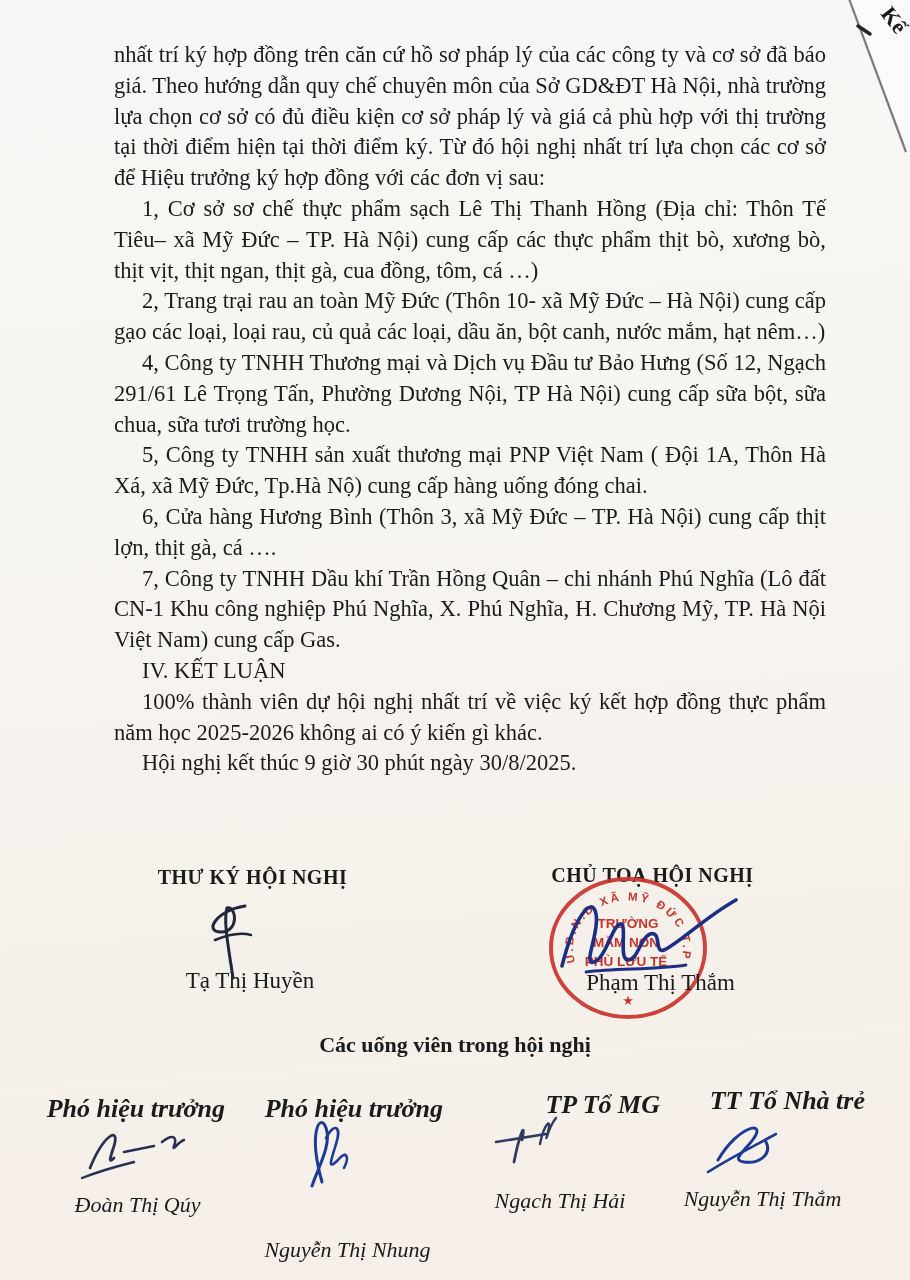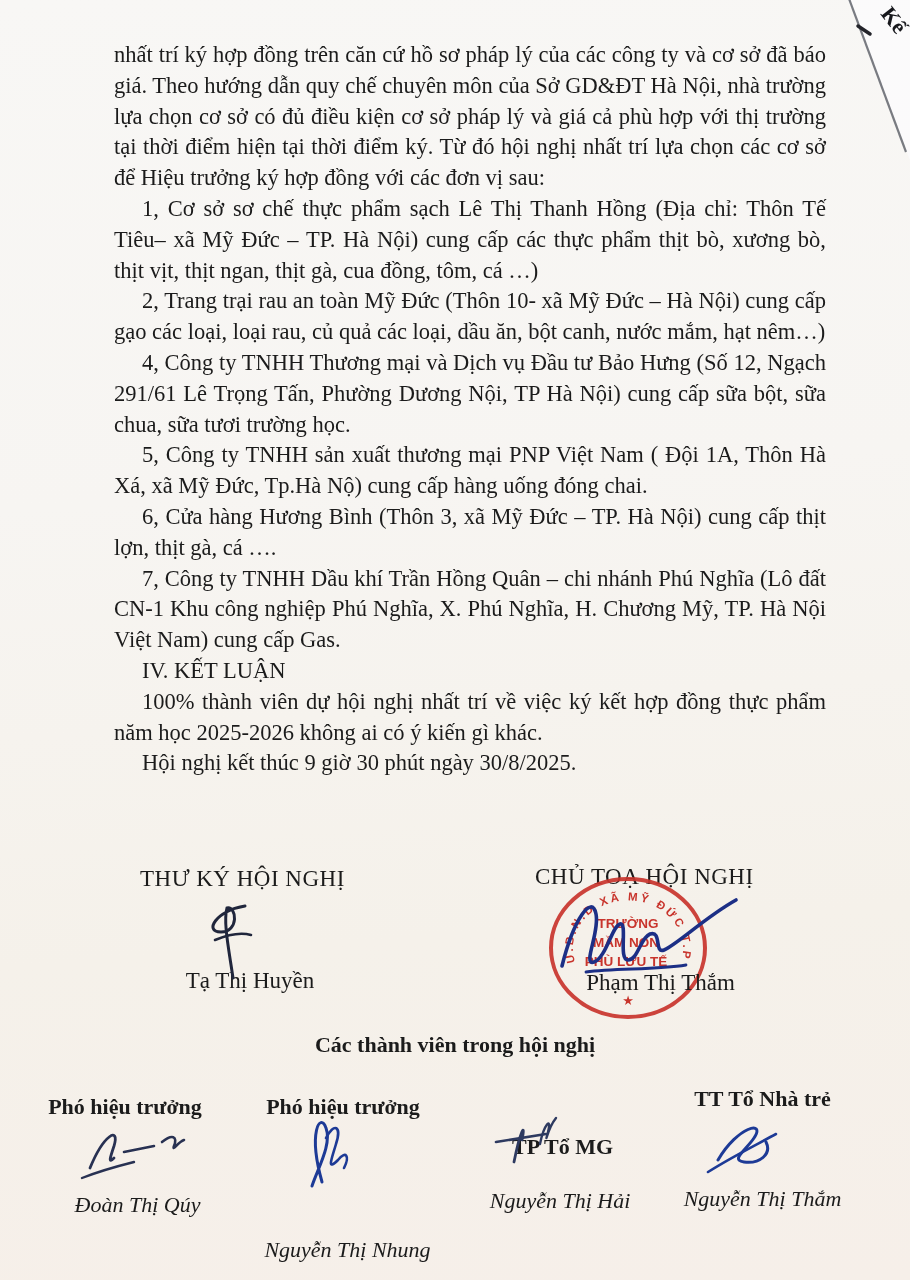--- a/index.html
+++ b/index.html
@@ -9,24 +9,24 @@
     font-family:"Liberation Serif","DejaVu Serif",serif;color:#1b1b1b;
   }
   .body-text{
     position:absolute;left:114px;top:40px;width:712px;
     font-size:22.5px;line-height:30.8px;text-align:justify;
   }
   .body-text p{margin:0;text-indent:28px;}
   .body-text p.no-indent{text-indent:0;}
   .body-text p.section-heading{font-weight:normal;}
   .abs{position:absolute;}
-  .sig-title{font-weight:normal;font-size:23px;letter-spacing:.5px;}
+  .sig-title{font-weight:bold;font-size:20px;text-align:center;letter-spacing:.5px;}
   .sig-name{font-weight:normal;font-size:23px;text-align:center;}
   .members-heading{font-weight:bold;font-size:22px;text-align:center;}
-  .member-role{font-weight:bold;font-size:22px;text-align:center;}
+  .member-role{font-weight:bold;font-size:26px;text-align:right;font-style:italic;}
   .member-name{font-size:22px;text-align:center;font-style:italic;}
   svg{display:block;}
   .stamp-svg{z-index:2;}
   .over-stamp{z-index:3;}
   .ink{z-index:4;}
 </style>
 </head>
 <body>
 
 <div class="page">
@@ -65,25 +65,25 @@
   </svg>
 
   <svg class="abs ink" style="left:552px;top:888px;" width="205" height="100" viewBox="0 0 205 100">
     <path d="M10,78 C22,30 40,6 44,26 C48,44 30,78 42,74 C54,70 60,38 68,36 C76,34 66,72 76,72 C86,72 88,50 98,46 C110,42 102,66 112,62 C126,56 152,30 184,12" fill="none" stroke="#1c2f86" stroke-width="3.6" stroke-linecap="round"></path>
     <path d="M34,84 C64,80 104,82 134,77" fill="none" stroke="#1c2f86" stroke-width="2.8" stroke-linecap="round"></path>
   </svg>
 
   <div class="abs sig-name" style="left:150px;top:968px;width:200px;">Tạ Thị Huyền</div>
   <div class="abs sig-name over-stamp" style="left:558px;top:970px;width:205px;">Phạm Thị Thắm</div>
 
-  <div class="abs members-heading" style="left:15px;top:1032px;width:880px;">Các thành viên trong hội nghị</div>
+  <div class="abs members-heading" style="left:15px;top:1032px;width:880px;">Các uống viên trong hội nghị</div>
 
   <div class="abs member-role" style="left:25px;top:1094px;width:200px;">Phó hiệu trưởng</div>
   <div class="abs member-role" style="left:243px;top:1094px;width:200px;">Phó hiệu trưởng</div>
-  <div class="abs member-role" style="left:465px;top:1090px;width:195px;margin-top:44px;">TP Tổ MG</div>
+  <div class="abs member-role" style="left:465px;top:1090px;width:195px;">TP Tổ MG</div>
   <div class="abs member-role" style="left:660px;top:1086px;width:205px;">TT Tổ Nhà trẻ</div>
 
   <svg class="abs ink" style="left:78px;top:1118px;" width="132" height="70" viewBox="0 0 132 70">
     <path d="M12,50 C26,16 42,8 36,28 C32,40 30,46 36,40" fill="none" stroke="#283152" stroke-width="2.8" stroke-linecap="round"></path>
     <path d="M46,34 L76,28 M84,24 C94,16 100,18 96,28 C94,34 100,24 106,22" fill="none" stroke="#283152" stroke-width="2.6" stroke-linecap="round"></path>
     <path d="M4,60 C22,53 40,48 56,44" fill="none" stroke="#283152" stroke-width="2.4" stroke-linecap="round"></path>
   </svg>
   <svg class="abs ink" style="left:278px;top:1110px;" width="110" height="88" viewBox="0 0 110 88">
     <path d="M44,72 C30,22 42,2 48,18 C54,34 40,58 34,76" fill="none" stroke="#1d3a96" stroke-width="3" stroke-linecap="round"></path>
     <path d="M48,28 C56,12 64,16 58,34 C54,48 48,62 60,50 C68,40 72,46 66,58" fill="none" stroke="#1d3a96" stroke-width="2.6" stroke-linecap="round"></path>
@@ -93,21 +93,21 @@
     <path d="M14,34 L64,26" fill="none" stroke="#2e3a60" stroke-width="2.6" stroke-linecap="round"></path>
     <path d="M58,36 C62,16 70,8 66,24 C62,40 66,20 74,10" fill="none" stroke="#2e3a60" stroke-width="2.4" stroke-linecap="round"></path>
   </svg>
   <svg class="abs ink" style="left:700px;top:1116px;" width="112" height="72" viewBox="0 0 112 72">
     <path d="M18,44 C38,10 66,4 54,22 C46,34 30,44 44,46 C60,48 72,38 66,26" fill="none" stroke="#1d3a96" stroke-width="3" stroke-linecap="round"></path>
     <path d="M8,56 C30,42 54,30 76,18" fill="none" stroke="#1d3a96" stroke-width="2.6" stroke-linecap="round"></path>
   </svg>
 
   <div class="abs member-name" style="left:30px;top:1192px;width:215px;">Đoàn Thị Qúy</div>
   <div class="abs member-name" style="left:245px;top:1237px;width:205px;">Nguyễn Thị Nhung</div>
-  <div class="abs member-name" style="left:460px;top:1188px;width:200px;">Nguyễn Thị Hải</div>
+  <div class="abs member-name" style="left:460px;top:1188px;width:200px;">Ngạch Thị Hải</div>
   <div class="abs member-name" style="left:655px;top:1186px;width:215px;">Nguyễn Thị Thắm</div>
 
   <svg class="abs" style="left:828px;top:0;" width="82" height="165" viewBox="0 0 82 165">
     <polygon points="20,0 82,0 82,160" fill="#fbfbfc" opacity="0.9"></polygon>
     <line x1="20" y1="-4" x2="78" y2="152" stroke="#63666d" stroke-width="2.2" opacity="0.85"></line>
     <path d="M30,26 l12,8" stroke="#23242a" stroke-width="3.5" stroke-linecap="round"></path>
     <text transform="translate(52,14) rotate(52)" font-family="Liberation Serif, serif" font-size="22" font-weight="bold" fill="#17181c">Kế</text>
   </svg>
 
 </div>

